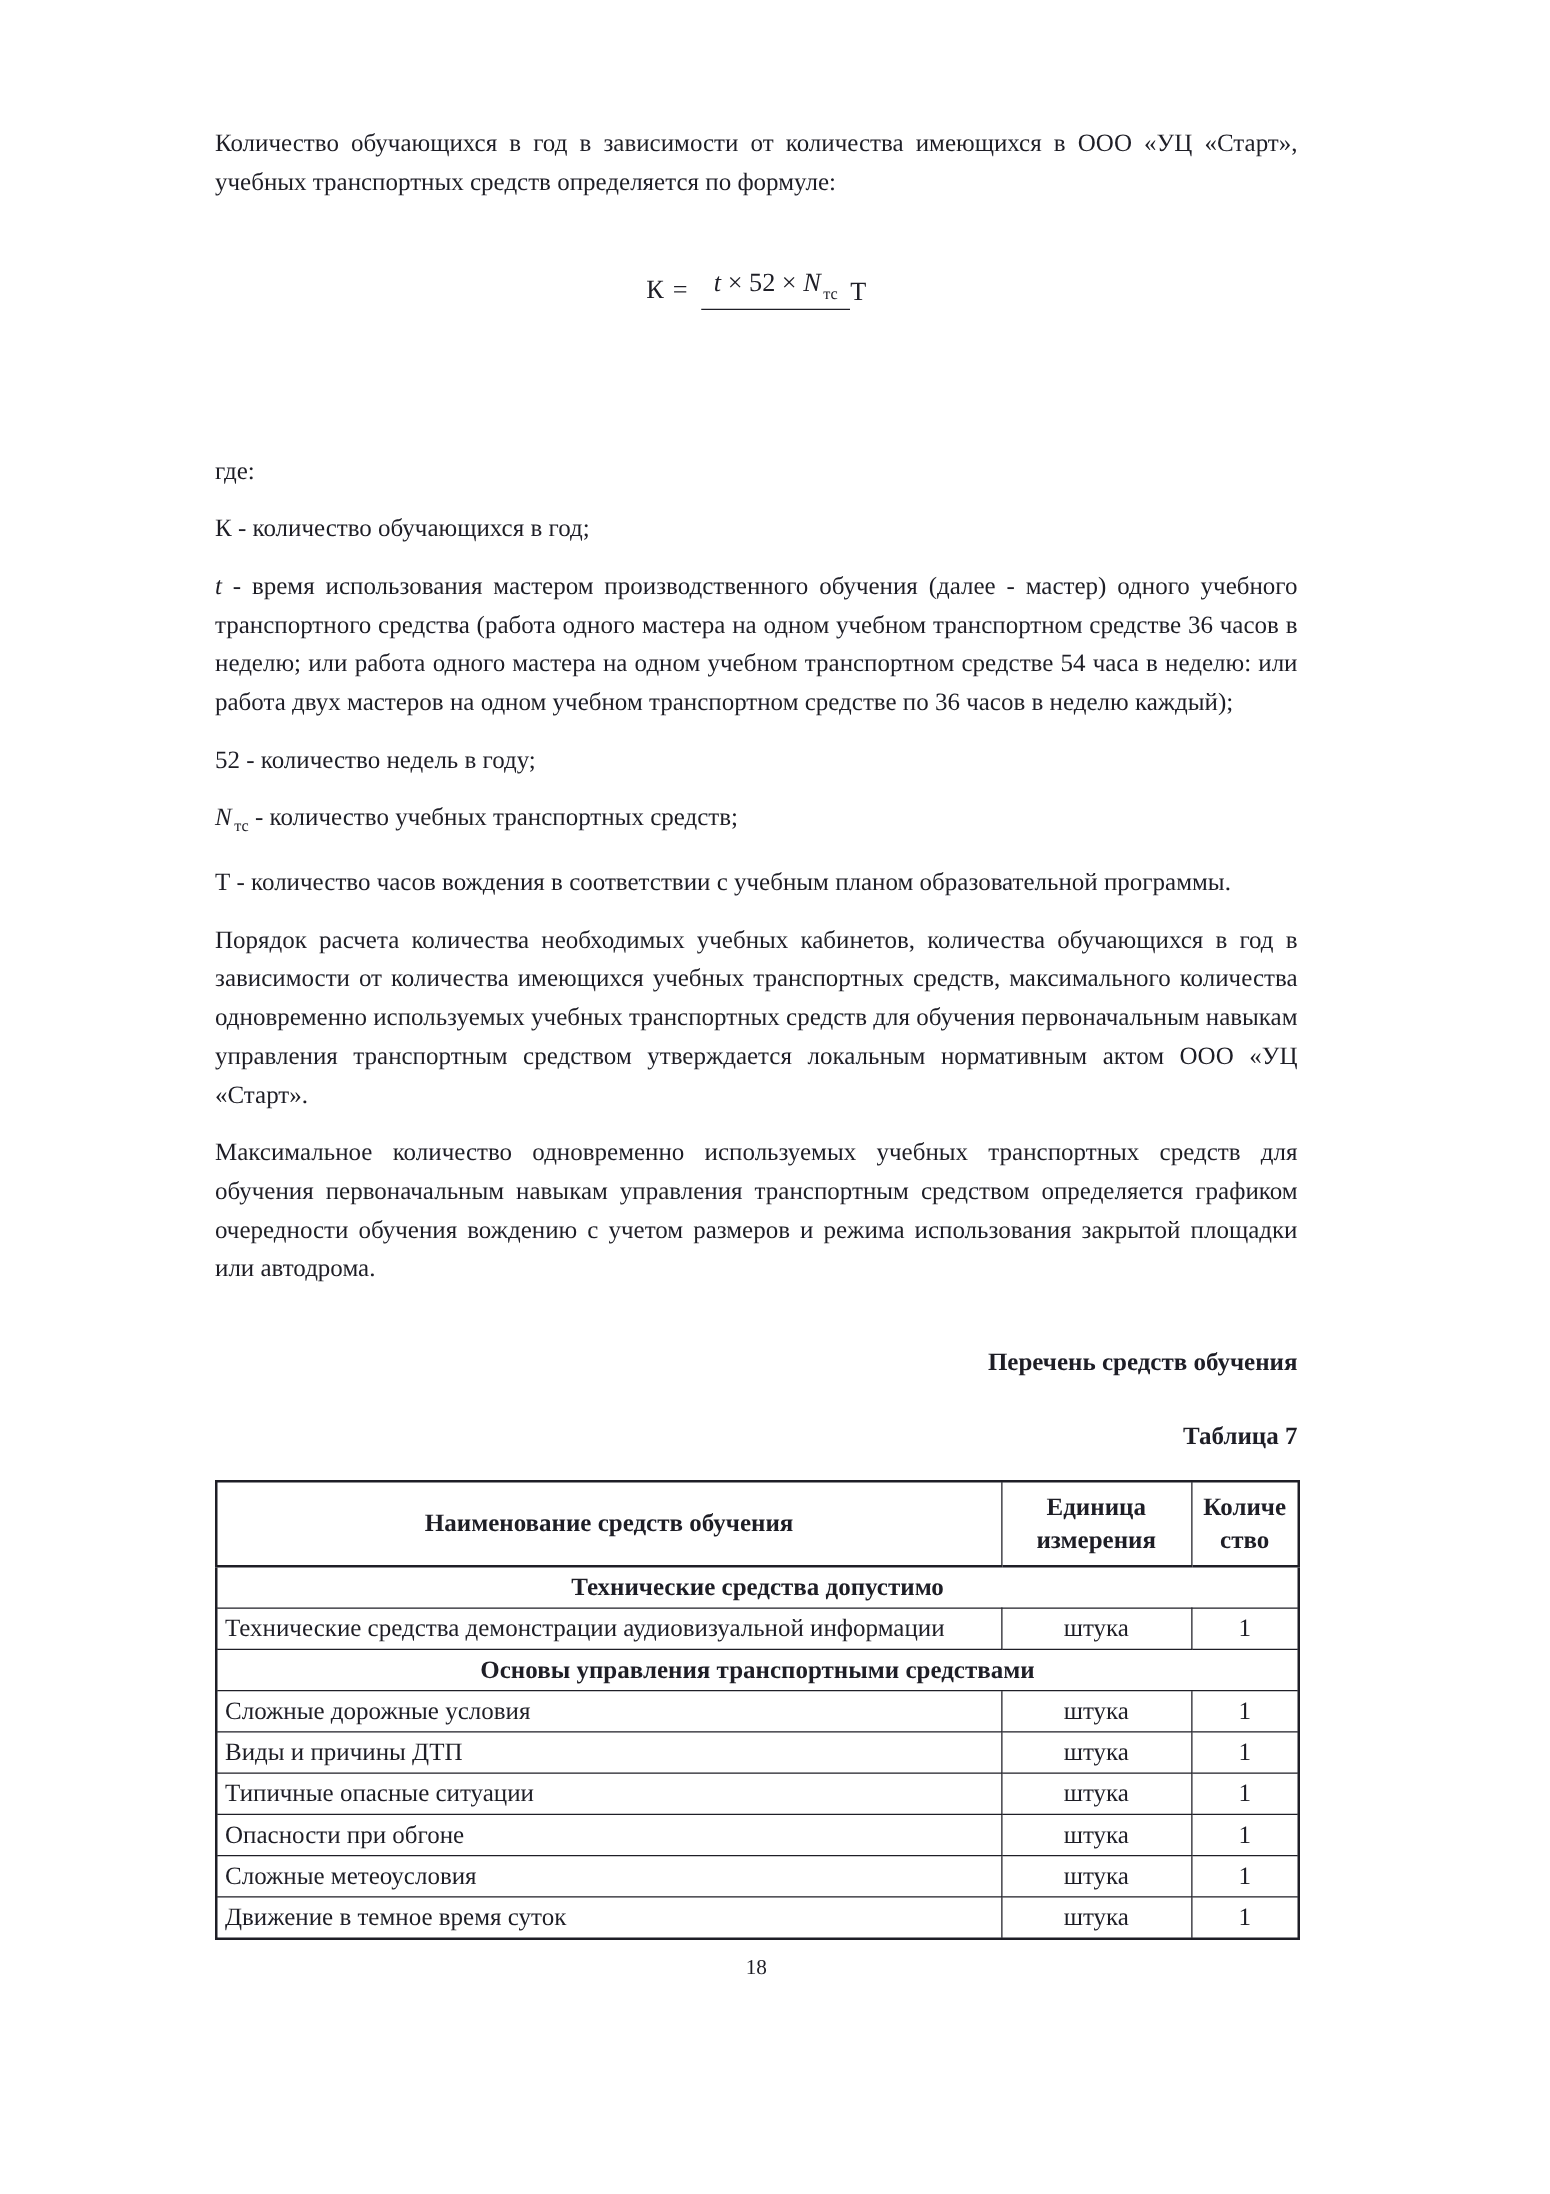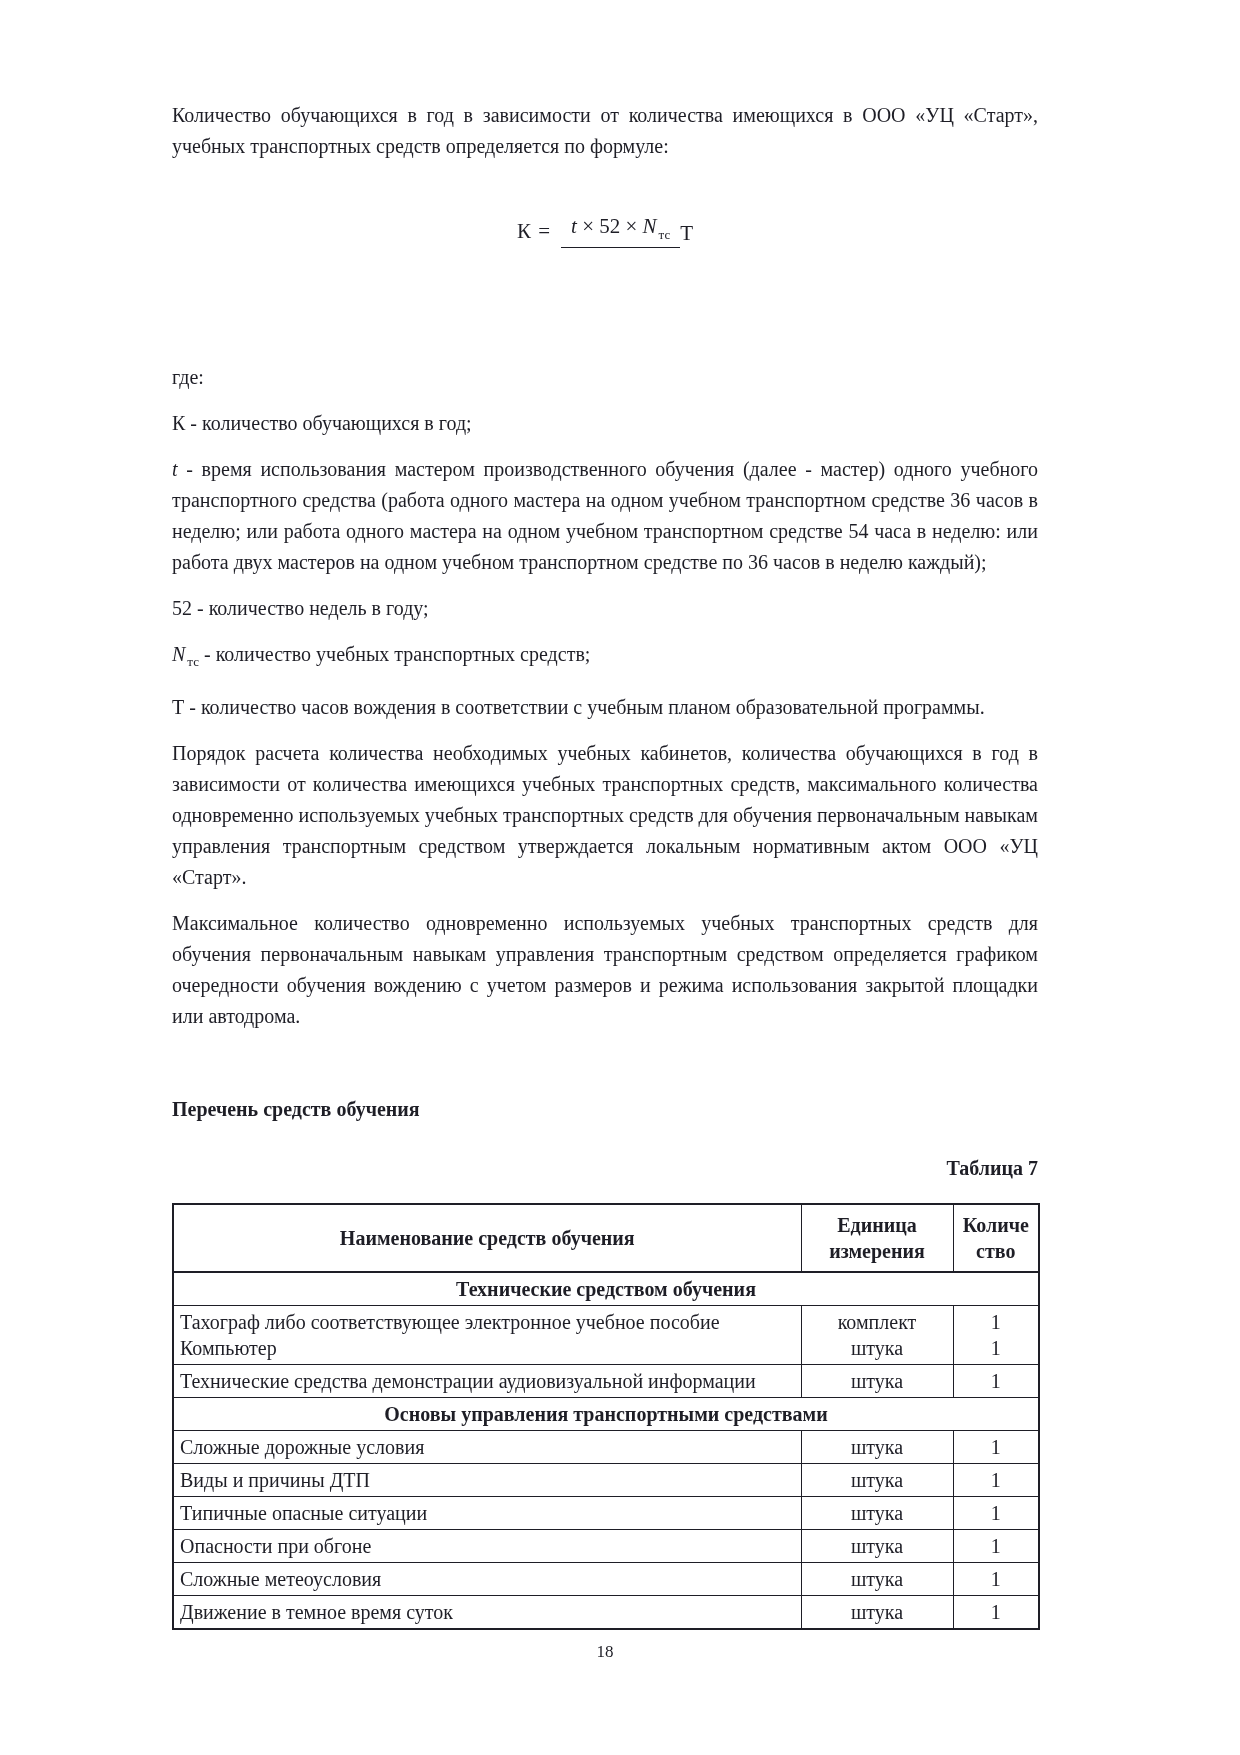--- a/index.html
+++ b/index.html
@@ -26,22 +26,22 @@
   .formula .lhs { margin-right: 10px; letter-spacing: 1px; }
   .frac { display: inline-flex; align-items: center; }
   .frac .num { padding: 0 10px 4px 10px; border-bottom: 1.6px solid #1e1e26; text-align: center; }
   .frac .den { padding-top: 4px; text-align: center; }
   sub.ts { font-size: 13px; margin-left: 2px; }
   i.var { font-family: "Liberation Serif", serif; }
 
   .where-label { margin-top: 94px; }
 
   .list-heading {
-    margin-top: 62px;
-    font-size: 20px; font-weight: bold; text-align: left; line-height: 31px;
+    margin-top: 44px;
+    font-size: 20px; font-weight: bold; text-align: right; line-height: 31px;
   }
   .table-caption {
     margin-top: 28px;
     font-size: 20px; font-weight: bold; text-align: right; line-height: 31px;
   }
 
   
   table.aids {
     width: 100%; margin-top: 19px;
     border-collapse: collapse; table-layout: fixed;
@@ -114,35 +114,21 @@
     </colgroup>
     <thead>
       <tr>
         <th>Наименование средств обучения</th>
         <th>Единица измерения</th>
         <th class="qty-h">Количество</th>
       </tr>
     </thead>
     <tbody id="table-body">
         <tr>
-          <td class="section-cell" colspan="3">Технические средством обучения</td>
-        </tr>
-        <tr>
-          <td class="name-cell">
-            <div class="cell-line">Тахограф либо соответствующее электронное учебное пособие</div>
-            <div class="cell-line">Компьютер</div>
-          </td>
-          <td class="unit-cell">
-            <div class="cell-line">комплект</div>
-            <div class="cell-line">штука</div>
-          </td>
-          <td class="qty-cell">
-            <div class="cell-line">1</div>
-            <div class="cell-line">1</div>
-          </td>
+          <td class="section-cell" colspan="3">Технические средства допустимо</td>
         </tr>
         <tr>
           <td class="name-cell">
             <div class="cell-line">Технические средства демонстрации аудиовизуальной информации</div>
           </td>
           <td class="unit-cell">
             <div class="cell-line">штука</div>
           </td>
           <td class="qty-cell">
             <div class="cell-line">1</div>

